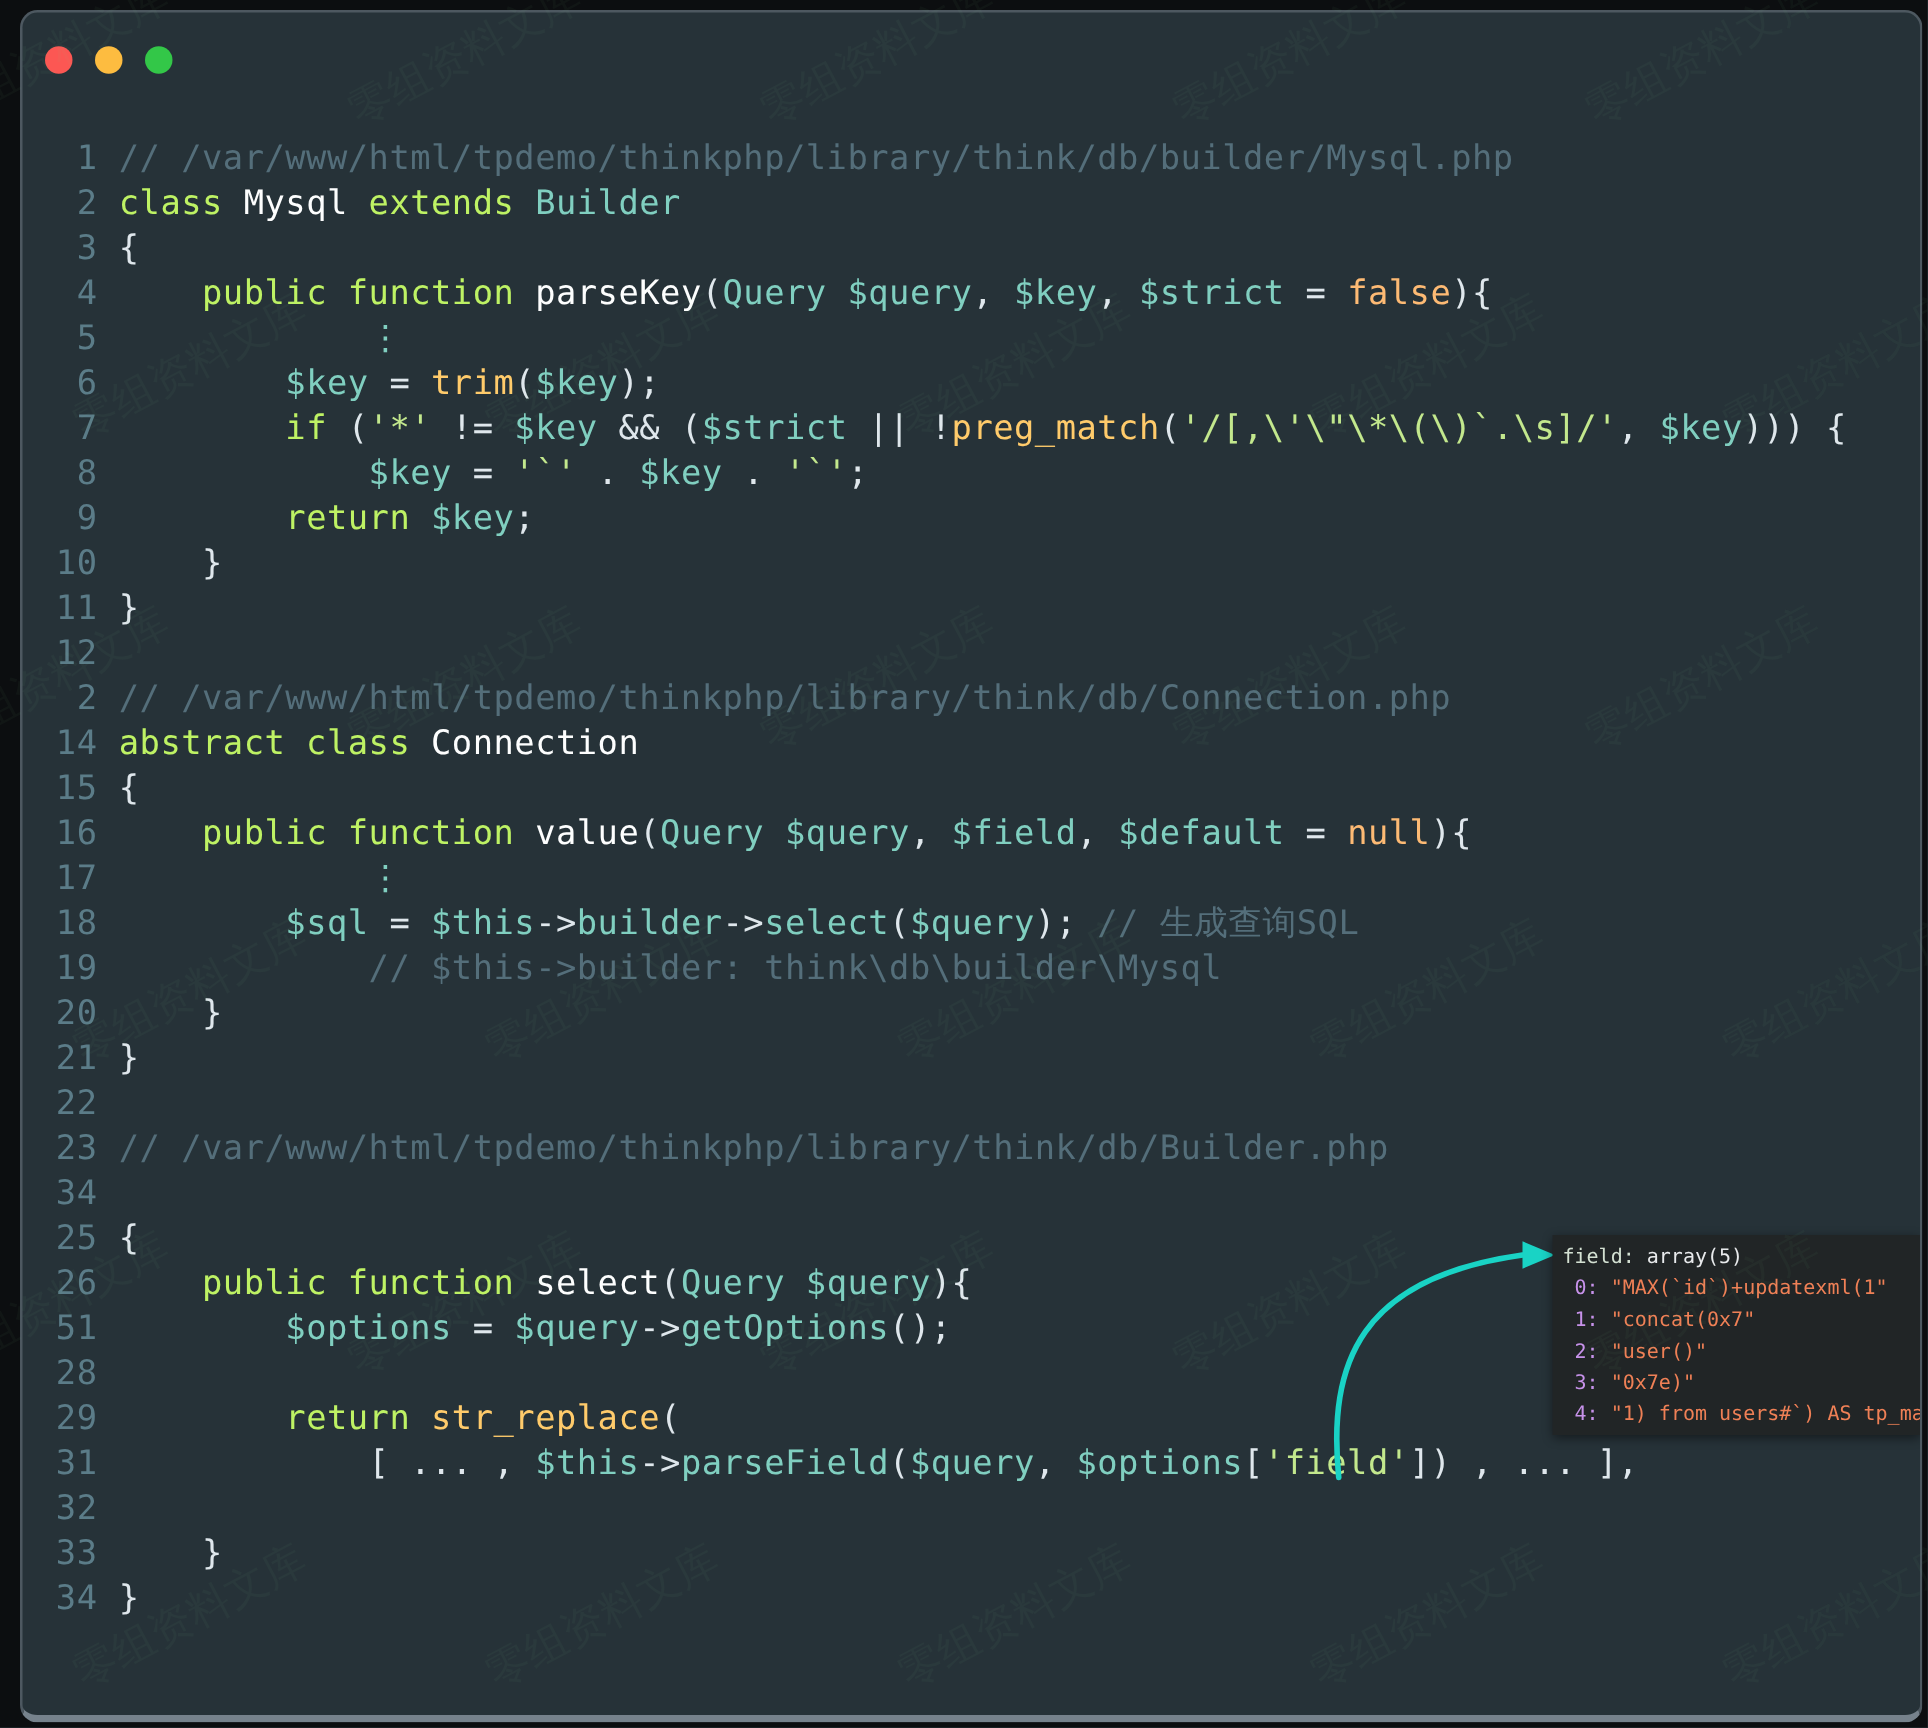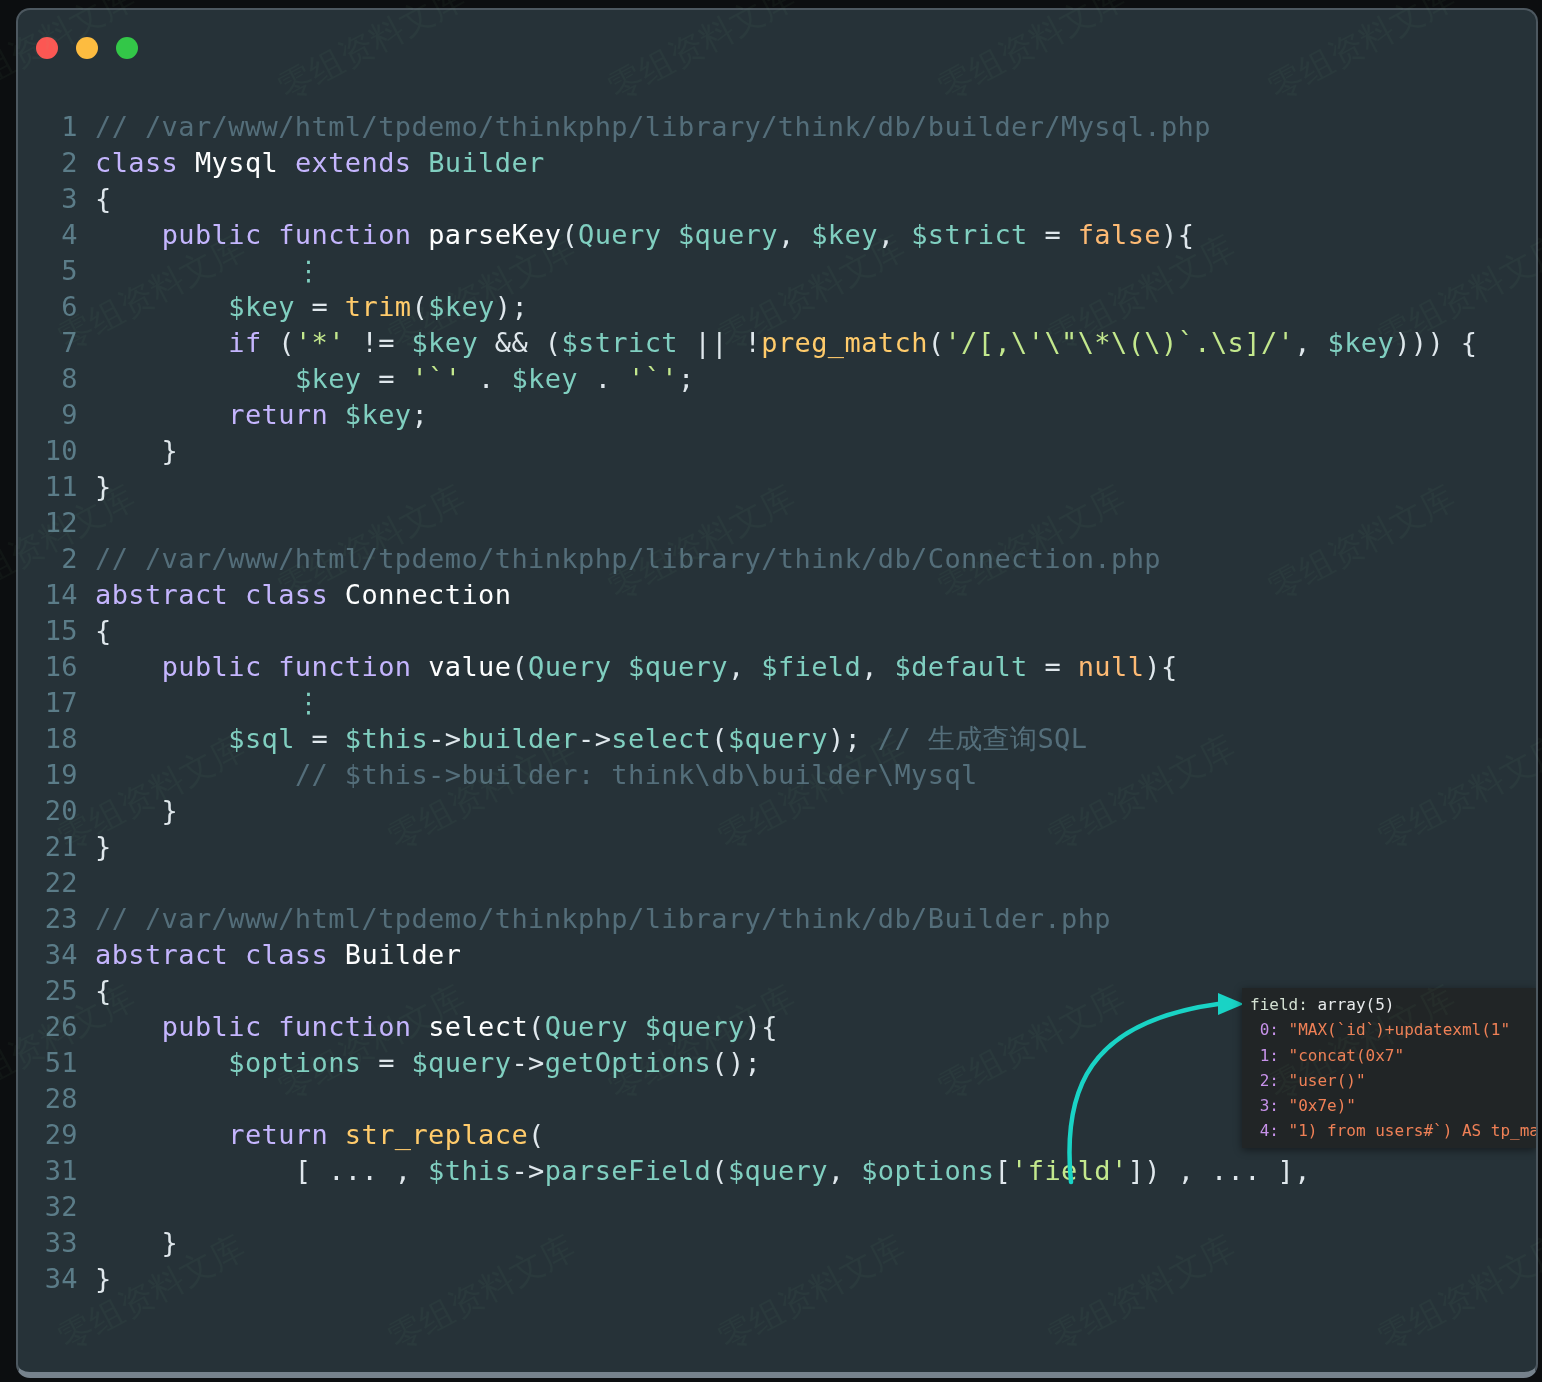--- a/index.html
+++ b/index.html
@@ -20,21 +20,21 @@
   .lights { position:absolute; left:18px; top:27px; display:flex; gap:18px; }
   .light { width:22px; height:22px; border-radius:50%; }
 
   .code { position:absolute; top:99px; left:0; right:0; font-size:27px; line-height:36px; letter-spacing:0.4px; }
   .line { display:flex; height:36px; white-space:pre; }
   .num  { width:60px; text-align:right; color:#5b7c88; flex:none; }
   .src  { margin-left:17px; }
 
   
   .t-cm { color:#546e7a; }          
-  .t-kw { color:#c4b5fd; }          
+  .t-kw { color:#bef264; }          
   .t-pl { color:#dfe7ec; }          
   .t-wh { color:#fdfefe; }          
   .t-va { color:#80cfc0; }          
   .t-fn { color:#ffcb6b; }          
   .t-st { color:#c3e88d; }          
   .t-cs { color:#fdba74; }          
   .t-el { color:#80cfc0; }          
 
   .tooltip {
     position:absolute; left:1224px; top:978px; right:0; height:160px;
@@ -84,21 +84,21 @@
       <div class="line"><span class="num">14</span><span class="src"><span class="t-kw">abstract class</span><span class="t-pl"> </span><span class="t-wh">Connection</span></span></div>
       <div class="line"><span class="num">15</span><span class="src"><span class="t-pl">{</span></span></div>
       <div class="line"><span class="num">16</span><span class="src"><span class="t-pl">    </span><span class="t-kw">public function</span><span class="t-pl"> </span><span class="t-wh">value</span><span class="t-pl">(</span><span class="t-va">Query</span><span class="t-pl"> </span><span class="t-va">$query</span><span class="t-pl">, </span><span class="t-va">$field</span><span class="t-pl">, </span><span class="t-va">$default</span><span class="t-pl"> = </span><span class="t-cs">null</span><span class="t-pl">){</span></span></div>
       <div class="line"><span class="num">17</span><span class="src"><span class="t-pl">            </span><span class="t-el">⋮</span></span></div>
       <div class="line"><span class="num">18</span><span class="src"><span class="t-pl">        </span><span class="t-va">$sql</span><span class="t-pl"> = </span><span class="t-va">$this</span><span class="t-pl">-&gt;</span><span class="t-va">builder</span><span class="t-pl">-&gt;</span><span class="t-va">select</span><span class="t-pl">(</span><span class="t-va">$query</span><span class="t-pl">); </span><span class="t-cm">// 生成查询SQL</span></span></div>
       <div class="line"><span class="num">19</span><span class="src"><span class="t-pl">            </span><span class="t-cm">// $this-&gt;builder: think\db\builder\Mysql</span></span></div>
       <div class="line"><span class="num">20</span><span class="src"><span class="t-pl">    }</span></span></div>
       <div class="line"><span class="num">21</span><span class="src"><span class="t-pl">}</span></span></div>
       <div class="line"><span class="num">22</span><span class="src"></span></div>
       <div class="line"><span class="num">23</span><span class="src"><span class="t-cm">// /var/www/html/tpdemo/thinkphp/library/think/db/Builder.php</span></span></div>
-      <div class="line"><span class="num">34</span><span class="src"><span class="t-kw">abstract class</span><span class="t-pl"> </span><span class="t-wh">Builder</span></span></div>
+      <div class="line"><span class="num">34</span></div>
       <div class="line"><span class="num">25</span><span class="src"><span class="t-pl">{</span></span></div>
       <div class="line"><span class="num">26</span><span class="src"><span class="t-pl">    </span><span class="t-kw">public function</span><span class="t-pl"> </span><span class="t-wh">select</span><span class="t-pl">(</span><span class="t-va">Query</span><span class="t-pl"> </span><span class="t-va">$query</span><span class="t-pl">){</span></span></div>
       <div class="line"><span class="num">51</span><span class="src"><span class="t-pl">        </span><span class="t-va">$options</span><span class="t-pl"> = </span><span class="t-va">$query</span><span class="t-pl">-&gt;</span><span class="t-va">getOptions</span><span class="t-pl">();</span></span></div>
       <div class="line"><span class="num">28</span><span class="src"></span></div>
       <div class="line"><span class="num">29</span><span class="src"><span class="t-pl">        </span><span class="t-kw">return</span><span class="t-pl"> </span><span class="t-fn">str_replace</span><span class="t-pl">(</span></span></div>
       <div class="line"><span class="num">31</span><span class="src"><span class="t-pl">            [ ... , </span><span class="t-va">$this</span><span class="t-pl">-&gt;</span><span class="t-va">parseField</span><span class="t-pl">(</span><span class="t-va">$query</span><span class="t-pl">, </span><span class="t-va">$options</span><span class="t-pl">[</span><span class="t-st">'field'</span><span class="t-pl">]) , ... ],</span></span></div>
       <div class="line"><span class="num">32</span></div>
       <div class="line"><span class="num">33</span><span class="src"><span class="t-pl">    }</span></span></div>
       <div class="line"><span class="num">34</span><span class="src"><span class="t-pl">}</span></span></div>
     </div>

